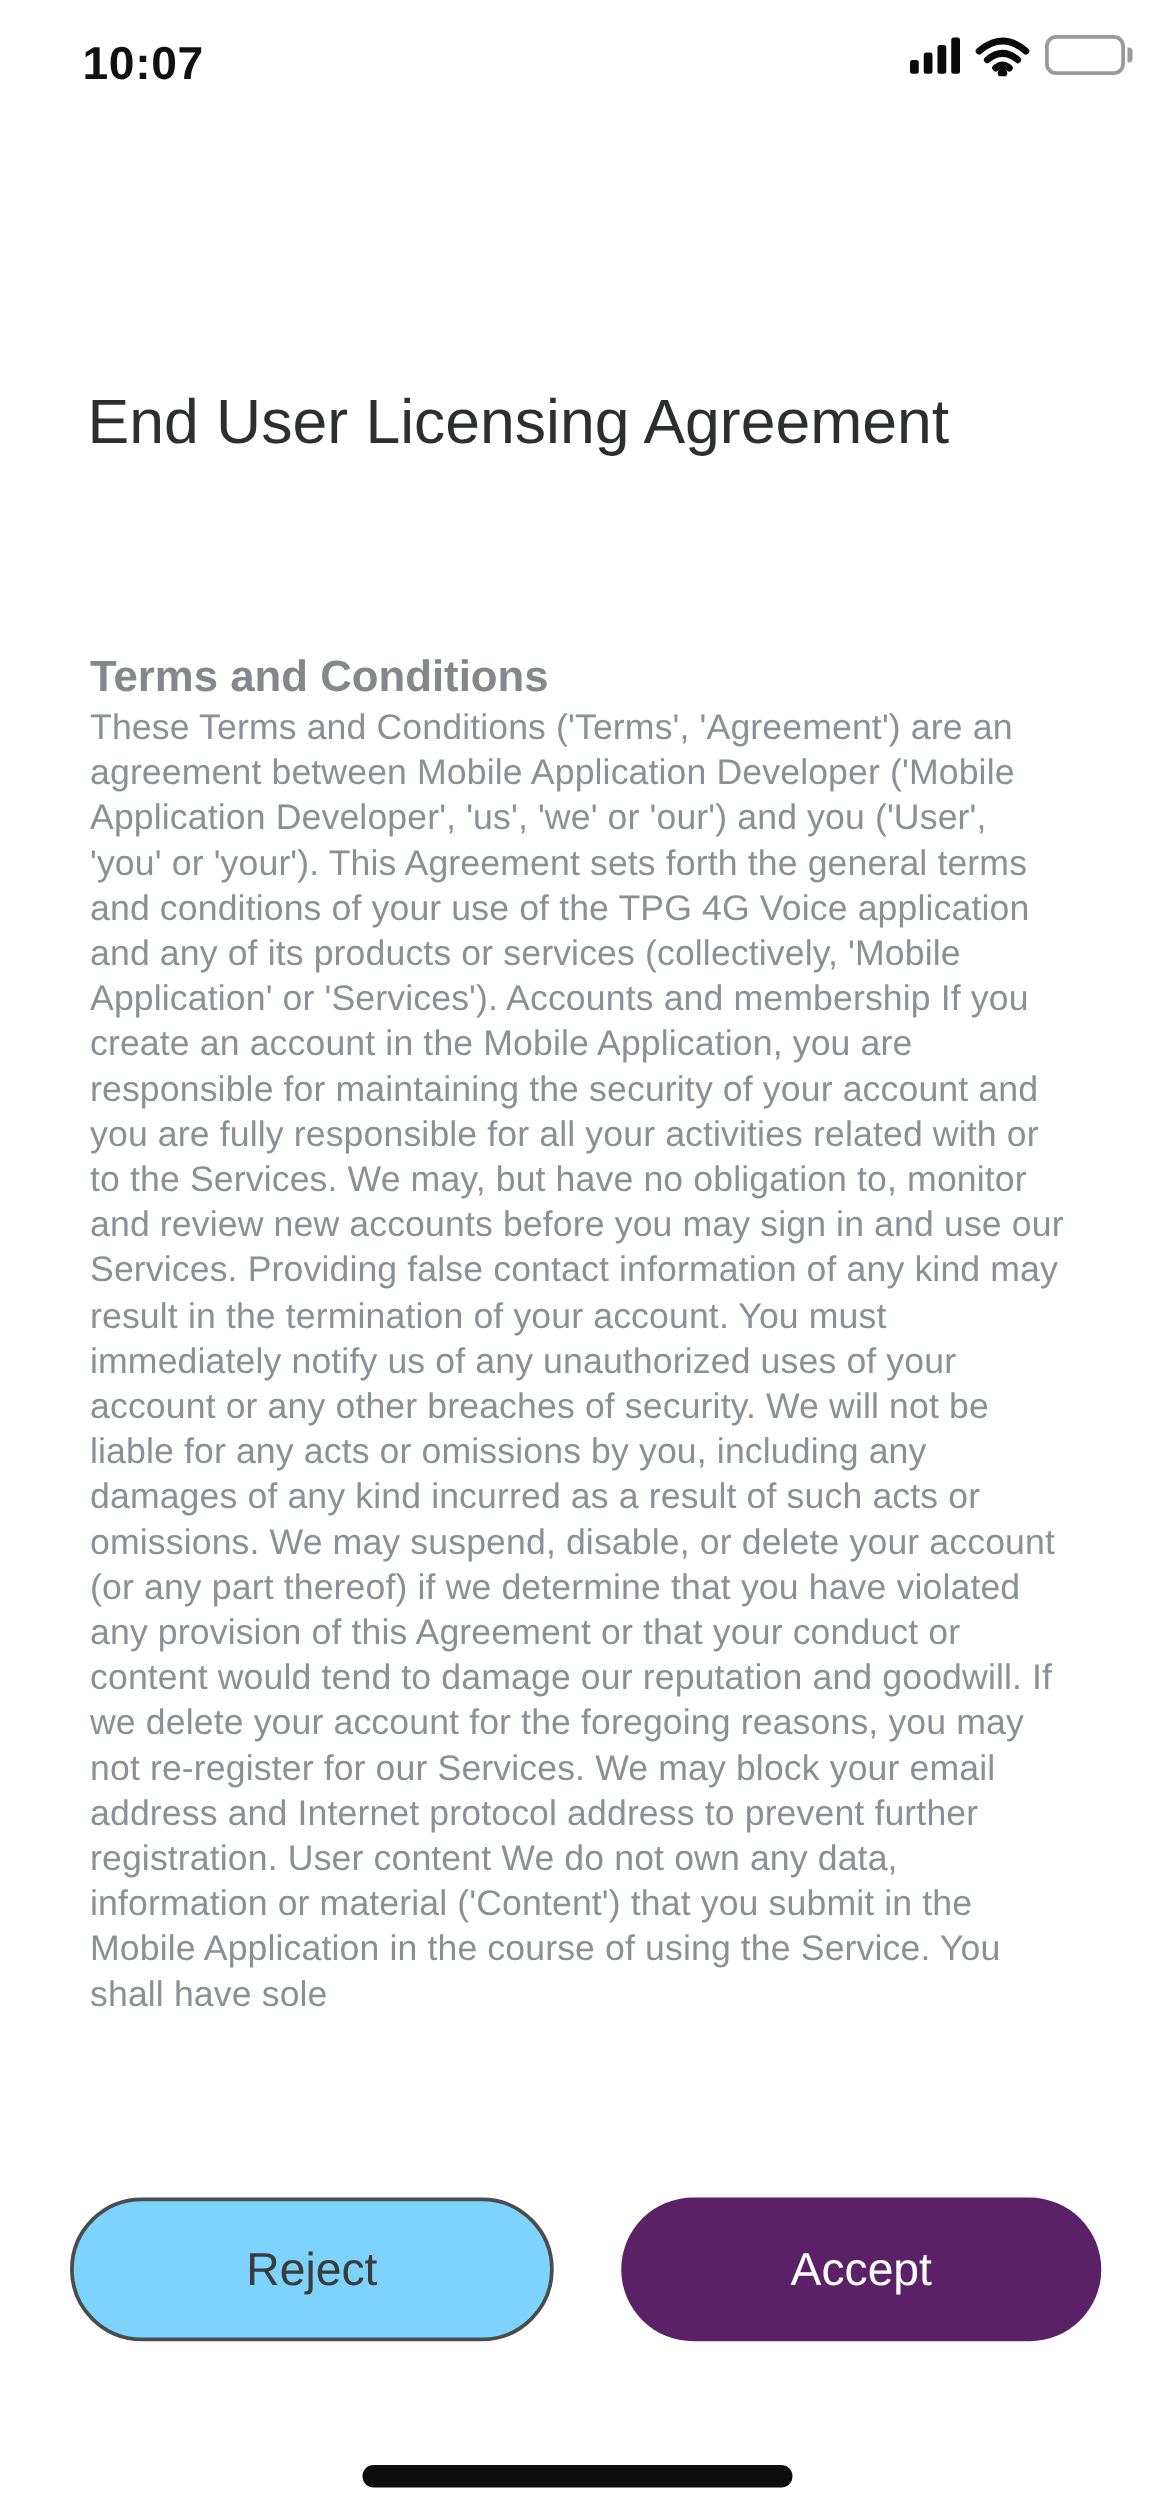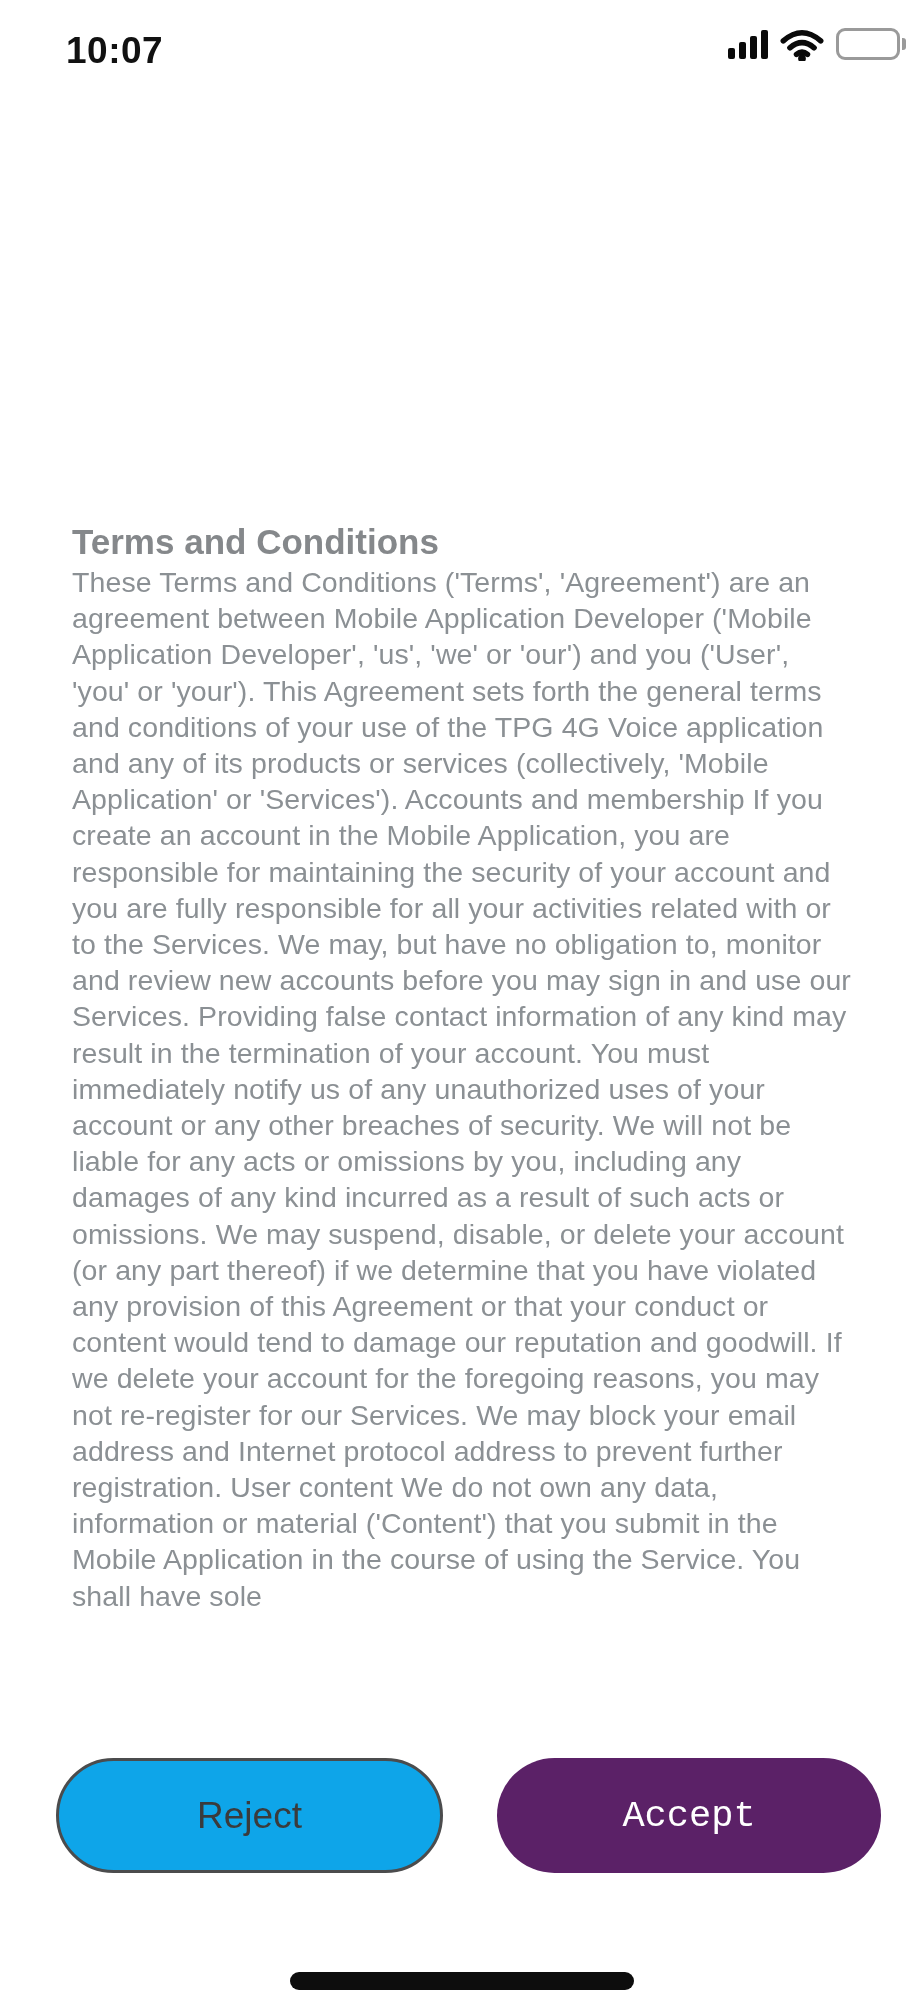--- a/index.html
+++ b/index.html
@@ -112,31 +112,30 @@
     top: 1758px;
     height: 115px;
     border-radius: 58px;
     font-family: "Liberation Sans", sans-serif;
     font-size: 37px;
     cursor: pointer;
   }
   .btn-reject {
     left: 56px;
     width: 387px;
-    background: #0ea5e9;
+    background: #7dd3fc;
     border: 3px solid #4b4c4d;
     color: #3a3b3c;
   }
   .btn-accept {
     left: 497px;
     width: 384px;
     background: #5B2167;
     border: none;
     color: #ffffff;
-    font-family: Liberation Mono, monospace;
   }
 
   
   .home-indicator {
     position: absolute;
     top: 1972px;
     left: 50%;
     transform: translateX(-50%);
     width: 344px;
     height: 18px;
@@ -166,20 +165,21 @@
       </svg>
       <span class="battery">
         <span class="battery-body">
           <span class="battery-fill" style="width: 40%;"></span>
         </span>
         <span class="battery-cap"></span>
       </span>
     </div>
   </header>
 
+  <h1 class="page-title">End User Licensing Agreement</h1>
 
   <section>
     <h2 class="terms-heading">Terms and Conditions</h2>
     <p class="terms-body">These Terms and Conditions ('Terms', 'Agreement') are an agreement between Mobile Application Developer ('Mobile Application Developer', 'us', 'we' or 'our') and you ('User', 'you' or 'your'). This Agreement sets forth the general terms and conditions of your use of the TPG 4G Voice application and any of its products or services (collectively, 'Mobile Application' or 'Services'). Accounts and membership If you create an account in the Mobile Application, you are responsible for maintaining the security of your account and you are fully responsible for all your activities related with or to the Services. We may, but have no obligation to, monitor and review new accounts before you may sign in and use our Services. Providing false contact information of any kind may result in the termination of your account. You must immediately notify us of any unauthorized uses of your account or any other breaches of security. We will not be liable for any acts or omissions by you, including any damages of any kind incurred as a result of such acts or omissions. We may suspend, disable, or delete your account (or any part thereof) if we determine that you have violated any provision of this Agreement or that your conduct or content would tend to damage our reputation and goodwill. If we delete your account for the foregoing reasons, you may not re-register for our Services. We may block your email address and Internet protocol address to prevent further registration. User content We do not own any data, information or material ('Content') that you submit in the Mobile Application in the course of using the Service. You shall have sole</p>
   </section>
 
   <footer>
     <button class="btn btn-reject">Reject</button>
     <button class="btn btn-accept">Accept</button>
   </footer>

